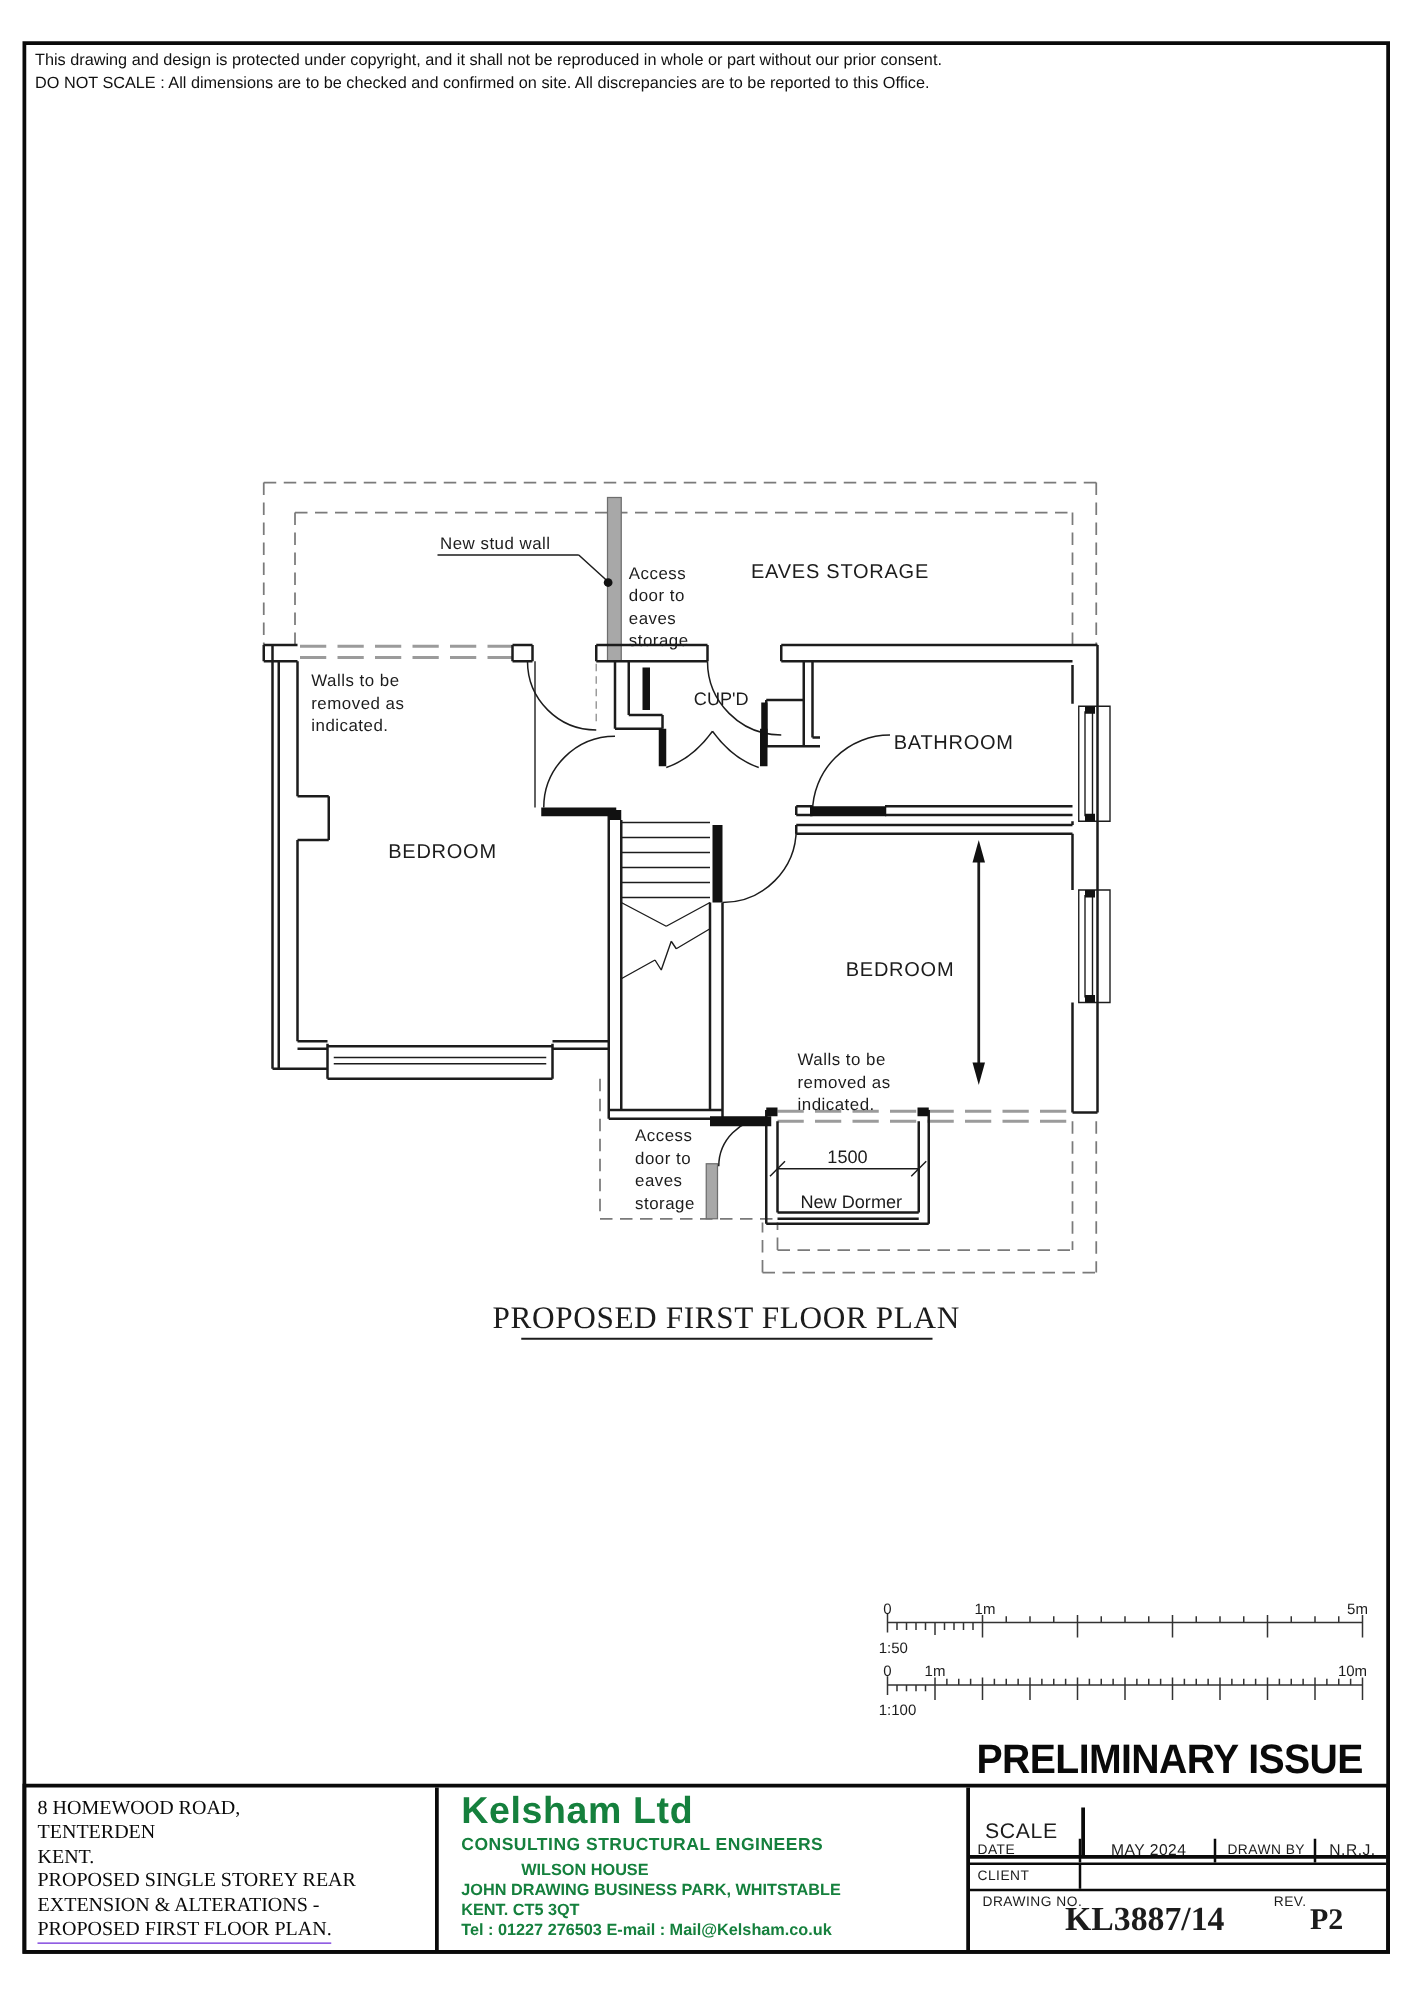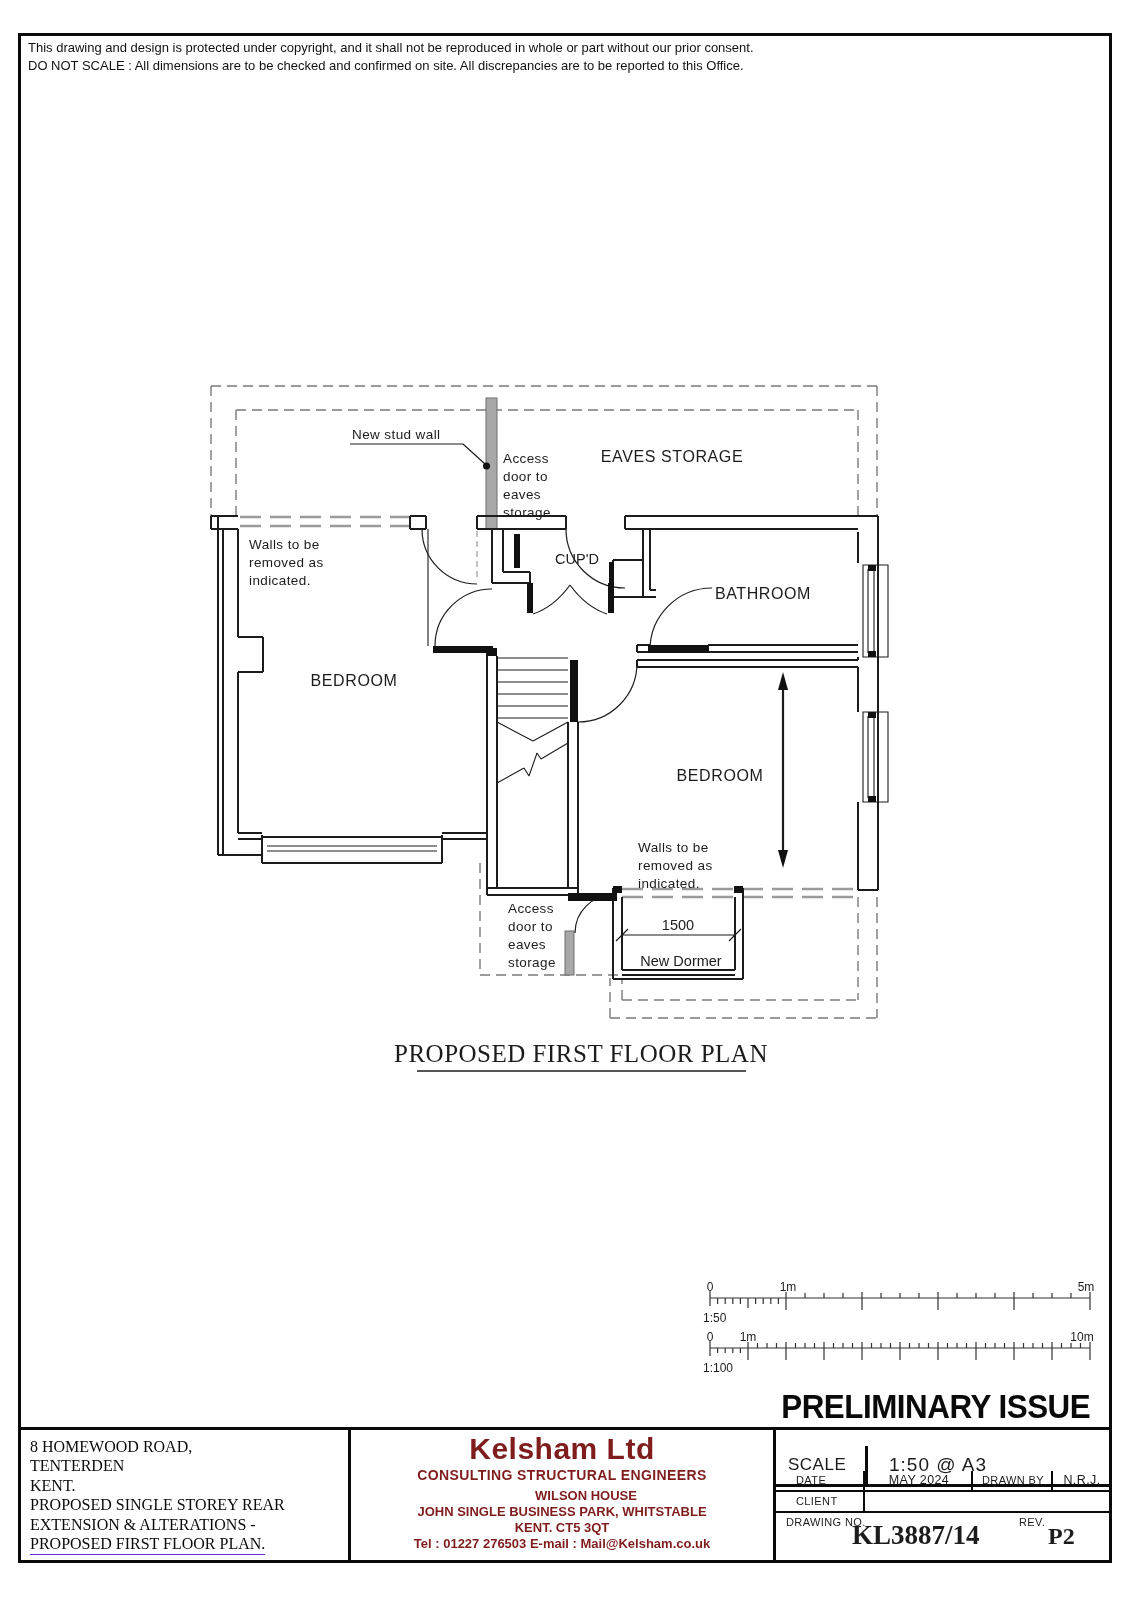--- a/index.html
+++ b/index.html
@@ -17,35 +17,35 @@
   #stamp{position:absolute;right:41px;top:1388px;font-size:33px;font-weight:800;letter-spacing:-.5px;
          transform:scaleX(.95);transform-origin:100% 50%;color:#0a0a0a;white-space:nowrap;}
   
   #tblock{position:absolute;left:18px;top:1427px;width:1094px;height:136px;border:3px solid #0a0a0a;
           box-sizing:border-box;}
   #tblock *{box-sizing:border-box;}
   .tb-left{position:absolute;left:0;top:0;width:327px;height:100%;padding:7px 6px 0 9px;
            font-family:"Liberation Serif",serif;font-size:16px;line-height:19.4px;color:#0a0a0a;}
   .tb-left .ul{display:inline-block;border-bottom:1px solid #6d28d9;padding-bottom:1px;}
   .vdiv{position:absolute;top:0;width:3px;height:100%;background:#0a0a0a;}
-  .tb-mid{position:absolute;left:330px;top:0;width:422px;height:100%;text-align:center;color:#7f1d1d;}
+  .tb-mid{position:absolute;left:348px;top:0;width:422px;height:100%;color:#15803d;}
   .tb-co-name{font-size:30px;font-weight:800;margin-top:2px;letter-spacing:.5px;}
   .tb-co-tag{font-size:14px;font-weight:800;margin-top:1px;letter-spacing:.4px;}
   .tb-co-addr{font-size:13px;font-weight:800;line-height:16px;margin-top:5px;padding-left:48px;}
   .tb-co-contact{font-size:13px;font-weight:800;line-height:16px;}
   .tb-right{position:absolute;left:755px;top:0;right:0;height:100%;}
   .r-scale{position:absolute;left:0;top:16px;right:0;height:41px;border-bottom:3px solid #0a0a0a;}
   .r-scale-label{position:absolute;left:0;top:0;width:92px;height:100%;border-right:3px solid #0a0a0a;
                  font-size:17px;letter-spacing:.5px;line-height:38px;padding-left:12px;}
   .r-scale-value{position:absolute;left:92px;top:0;right:0;height:100%;font-size:19px;letter-spacing:1px;
                  line-height:38px;padding-left:21px;}
   .r-row2{position:absolute;left:0;top:41px;right:0;height:21px;border-bottom:2px solid #0a0a0a;}
   .r-row3{position:absolute;left:0;top:62px;right:0;height:21px;border-bottom:2px solid #0a0a0a;}
   .cell{position:absolute;top:0;height:100%;font-size:11px;letter-spacing:.4px;line-height:19px;}
-  .cl{padding-left:20px;}
+  .cl{padding-left:6px;}
   .cc{text-align:center;}
   .val{font-size:12.5px;}
   .r-row4{position:absolute;left:0;top:83px;right:0;bottom:0;}
   .small-lab{position:absolute;font-size:11px;letter-spacing:.4px;}
   .dwgno{position:absolute;left:76px;top:7px;font-family:"Liberation Serif",serif;font-weight:800;font-size:27px;}
   .rev{position:absolute;left:272px;top:10px;font-family:"Liberation Serif",serif;font-weight:800;font-size:24px;}
 </style>
 </head>
 <body>
 
@@ -209,29 +209,28 @@
       <div>KENT.</div>
       <div>PROPOSED SINGLE STOREY REAR</div>
       <div>EXTENSION &amp; ALTERATIONS -</div>
       <div><span class="ul">PROPOSED FIRST FLOOR PLAN.</span></div>
     </div>
     <div class="vdiv" style="left:327px;"></div>
     <div class="tb-mid">
       <div class="tb-co-name">Kelsham Ltd</div>
       <div class="tb-co-tag">CONSULTING STRUCTURAL ENGINEERS</div>
       <div class="tb-co-addr">WILSON HOUSE</div>
-      <div class="tb-co-contact">JOHN SINGLE BUSINESS PARK, WHITSTABLE</div>
+      <div class="tb-co-contact">JOHN DRAWING BUSINESS PARK, WHITSTABLE</div>
       <div class="tb-co-contact">KENT. CT5 3QT</div>
       <div class="tb-co-contact">Tel : 01227 276503  E-mail : Mail@Kelsham.co.uk</div>
     </div>
     <div class="vdiv" style="left:752px;"></div>
     <div class="tb-right">
       <div class="r-scale">
         <div class="r-scale-label">SCALE</div>
-        <div class="r-scale-value">1:50 @ A3</div>
       </div>
       <div class="r-row2">
         <div class="cell cl" style="left:0;width:89px;border-right:2px solid #0a0a0a;">DATE</div>
         <div class="cell cc val" style="left:91px;width:106px;border-right:2px solid #0a0a0a;">MAY 2024</div>
         <div class="cell cc" style="left:199px;width:78px;border-right:2px solid #0a0a0a;">DRAWN BY</div>
         <div class="cell cc val" style="left:279px;right:0;">N.R.J.</div>
       </div>
       <div class="r-row3">
         <div class="cell cl" style="left:0;width:89px;border-right:2px solid #0a0a0a;">CLIENT</div>
         <div class="cell cl val" style="left:91px;right:0;"></div>

